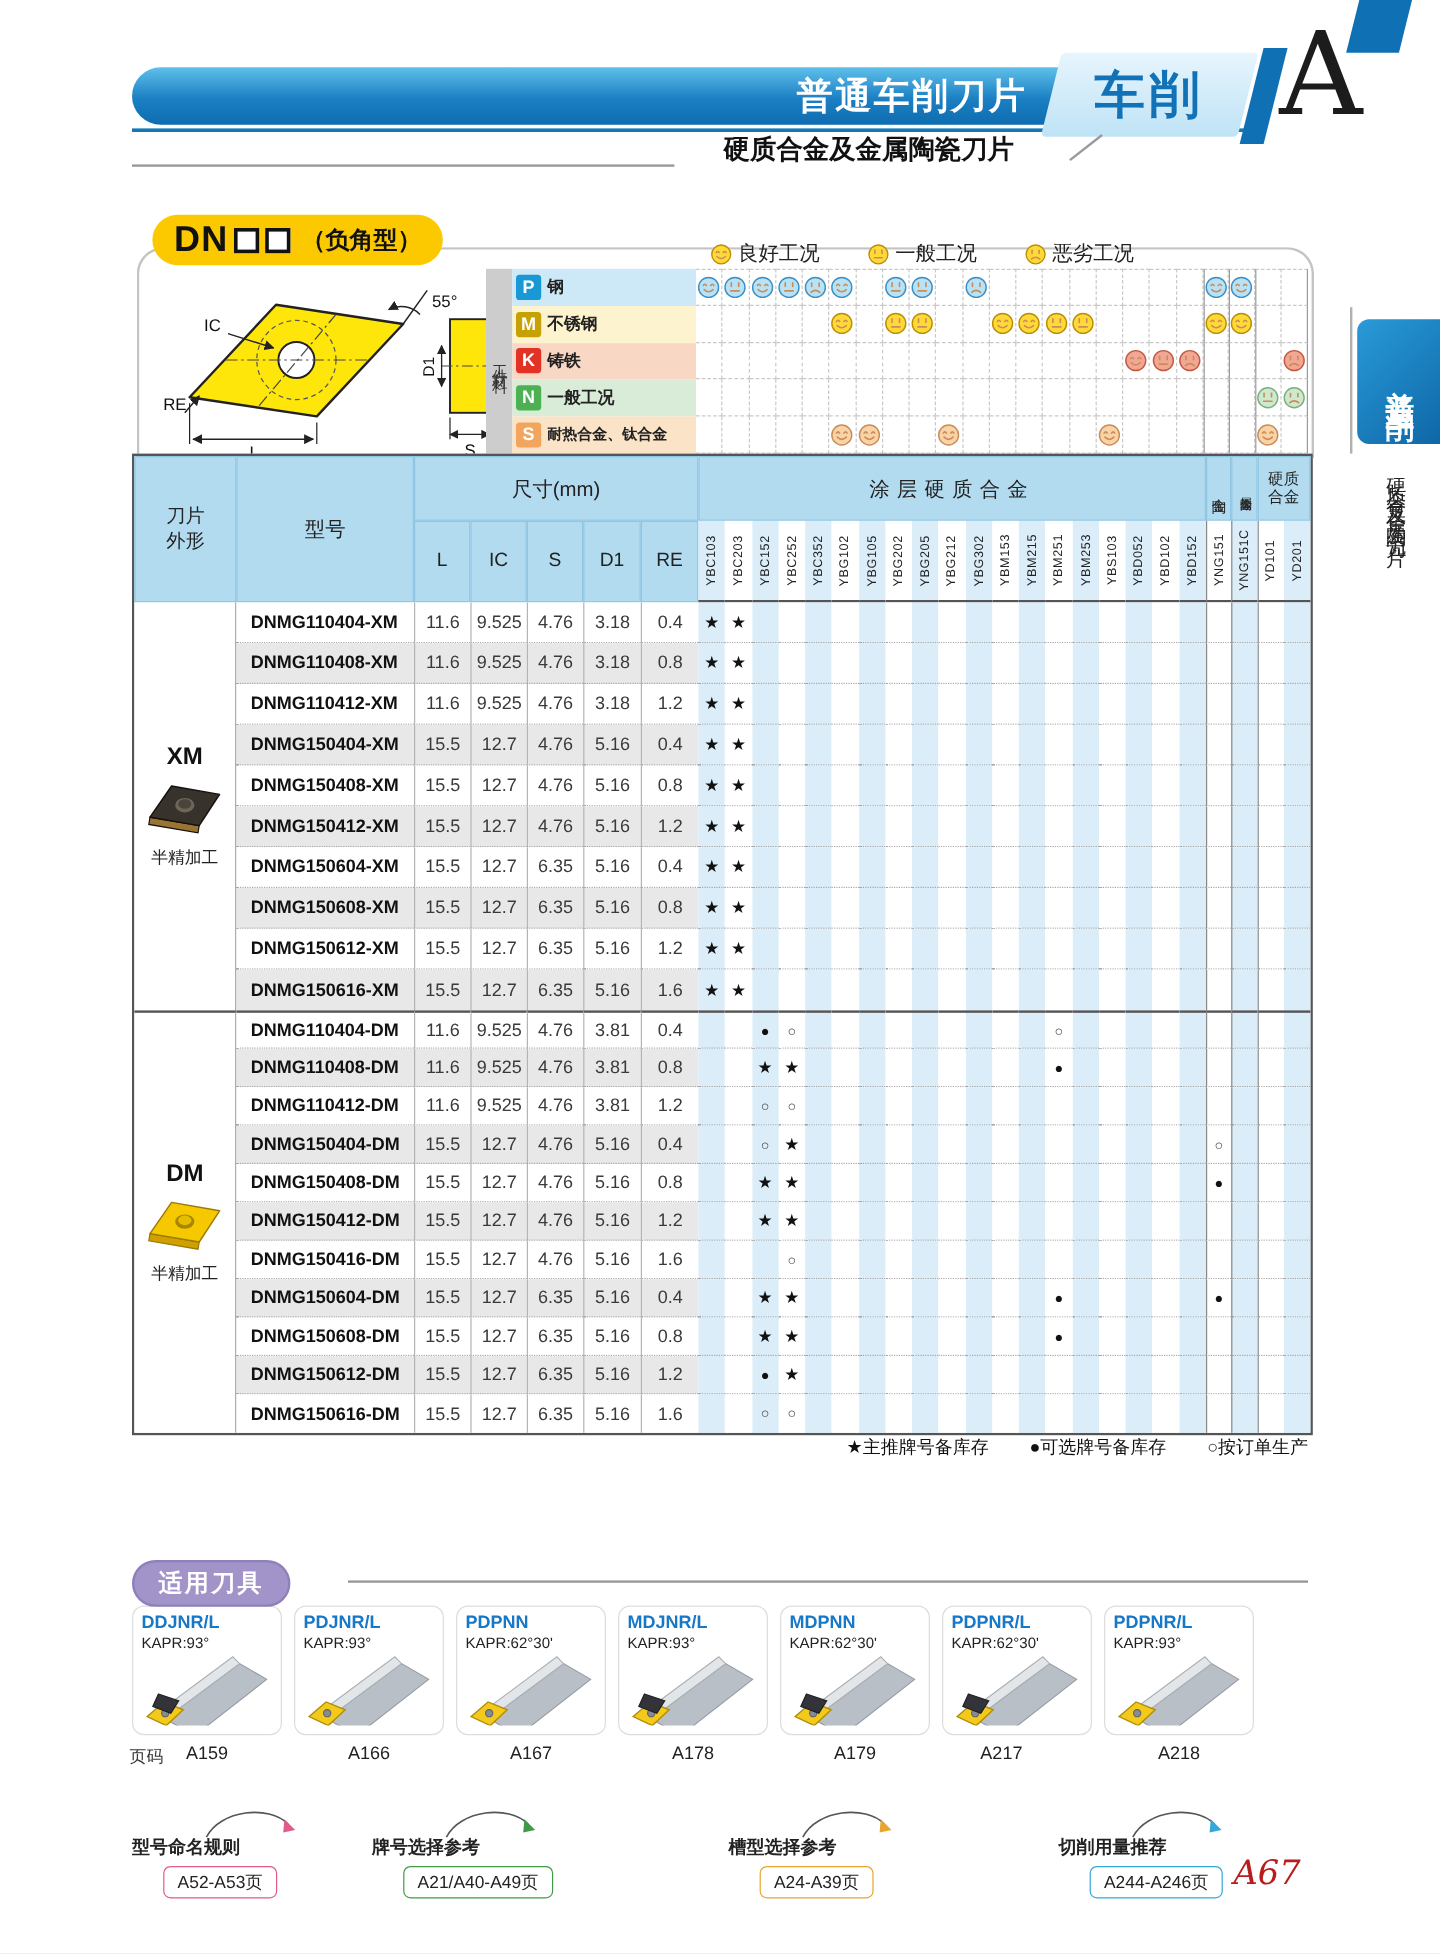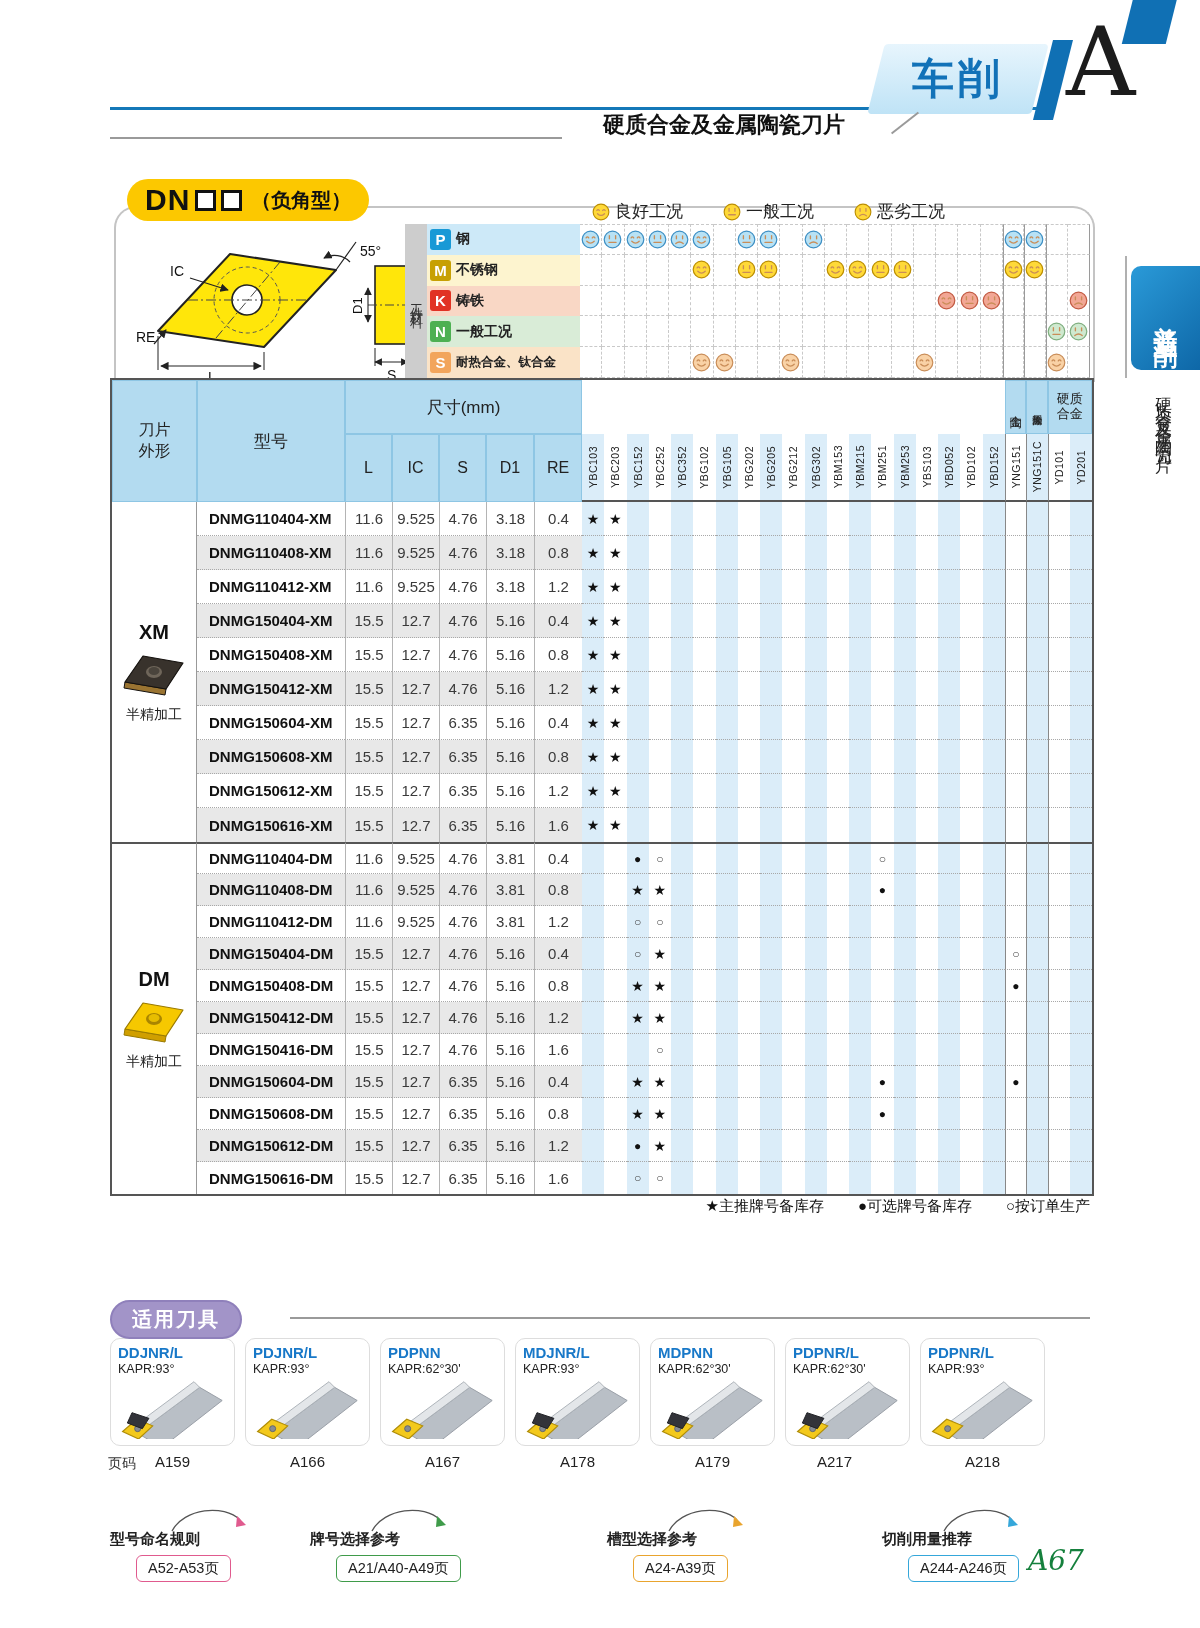--- a/index.html
+++ b/index.html
@@ -79,27 +79,30 @@
   .tool-kapr{font-size:12.5px;color:#222;margin-top:1px;}
   .tool-img{position:absolute;left:4px;bottom:2px;}
   #page-row-label{left:108px;top:1455px;font-size:14px;color:#333;}
   .tool-page{position:absolute;top:1453px;width:125px;text-align:center;font-size:15px;color:#222;}
   
   .flink{position:absolute;top:1530px;}
   .flink .lbl{font-size:15px;font-weight:bold;color:#222;}
   .flink .box{display:inline-block;margin:6px 0 0 26px;padding:3px 11px;border-radius:6px;border:1.5px solid;
     font-size:14.5px;color:#222;background:#fff;}
   .flink svg{position:absolute;left:58px;top:-26px;}
-  #page-num{left:1028px;top:1544px;font-family:"DejaVu Serif",serif;font-style:italic;font-size:28px;color:#15803d;}
+  #page-num{left:1028px;top:1544px;font-family:"DejaVu Serif",serif;font-style:italic;font-size:28px;color:#b91c1c;}
 </style>
 </head>
 <body>
 
 <div id="page">
 
+  <div class="abs" id="header-bar">
+    <span>普通车削刀片</span>
+  </div>
   <div class="abs" id="header-underline"></div>
   <div class="abs" id="turn-tab">
     <span>车削</span>
   </div>
   <div class="abs" id="header-slash"></div>
   <div class="abs" id="corner-slash"></div>
   <div class="abs" id="big-letter">A</div>
   <div class="abs" id="subtitle">硬质合金及金属陶瓷刀片</div>
   <div class="abs" id="subtitle-line"></div>
   <div class="abs" id="subtitle-line2"></div>
@@ -582,20 +585,21 @@
   <div class="abs" id="main-table" style="grid-template-columns: 85px 148px 47px 47px 47px 48px 48px 22.26px 22.26px 22.26px 22.26px 22.26px 22.26px 22.26px 22.26px 22.26px 22.26px 22.26px 22.26px 22.26px 22.26px 22.26px 22.26px 22.26px 22.26px 22.26px 21px 22px 22px 22px; grid-template-rows: 54px 68px 34px 34px 34px 34px 34px 34px 34px 34px 34px 34px 32px 32px 32px 32px 32px 32px 32px 32px 32px 32px 32px;">
       <div class="hcell" style="grid-area: 1 / 1 / 3; white-space: pre-line; font-size: 16px; text-align: center;">刀片
 外形</div>
       <div class="hcell" style="grid-area: 1 / 3 / auto / 8; font-size: 17px;">尺寸(mm)</div>
       <div class="hcell" style="grid-area: 1 / 2 / 3; font-size: 17px;">型号</div>
       <div class="hcell" style="grid-area: 2 / 3; font-size: 16px;">L</div>
       <div class="hcell" style="grid-area: 2 / 4; font-size: 16px;">IC</div>
       <div class="hcell" style="grid-area: 2 / 5; font-size: 16px;">S</div>
       <div class="hcell" style="grid-area: 2 / 6; font-size: 16px;">D1</div>
       <div class="hcell" style="grid-area: 2 / 7; font-size: 16px;">RE</div>
+      <div class="hcell" style="grid-area: 1 / 8 / auto / 27; font-size: 17px; letter-spacing: 6px;">涂层硬质合金</div>
       <div class="hcell" style="grid-area: 1 / 27;">
         <span style="writing-mode:vertical-rl;font-size:12px;letter-spacing:1px;">金陶</span>
       </div>
       <div class="hcell" style="grid-area: 1 / 28;">
         <span style="writing-mode:vertical-rl;font-size:10px;">涂层金陶</span>
       </div>
       <div class="hcell" style="grid-area: 1 / 29 / auto / 31; font-size: 13px; text-align: center; line-height: 1.15; white-space: pre-line;">硬质
 合金</div>
       <div class="code-cell" style="grid-area: 2 / 8; background: rgb(219, 237, 249);">
         <span>YBC103</span>

